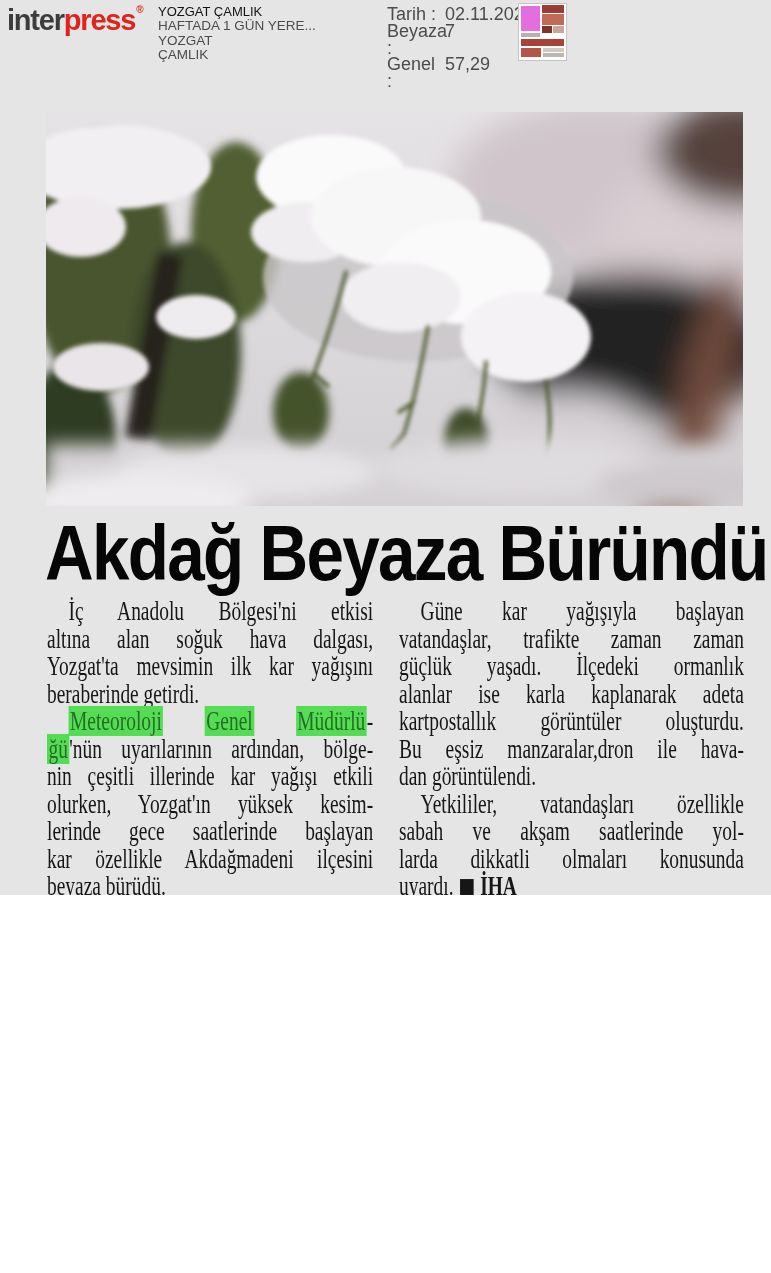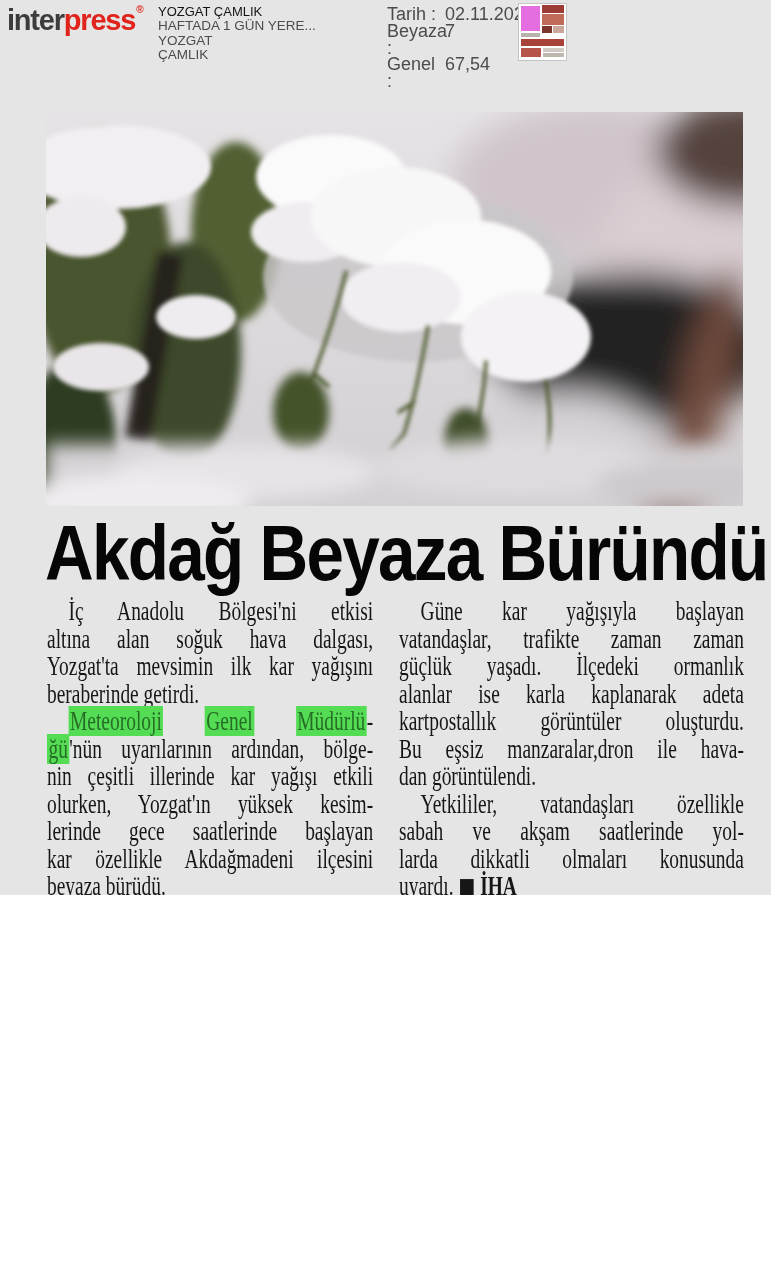--- a/index.html
+++ b/index.html
@@ -61,21 +61,21 @@
     <div class="meta-row">
       <span class="meta-label">Tarih :</span>
       <span class="meta-value">02.11.2025</span>
     </div>
     <div class="meta-row">
       <span class="meta-label">Beyaza :</span>
       <span class="meta-value">7</span>
     </div>
     <div class="meta-row">
       <span class="meta-label">Genel :</span>
-      <span class="meta-value">67,54</span>
+      <span class="meta-value">57,29</span>
     </div>
   </div>
 
   <div class="thumb">
     <svg viewBox="0 0 49 58">
       <rect x="0.5" y="0.5" width="48" height="57" fill="#ffffff" stroke="#c4c4c4"></rect>
       <rect x="3" y="3" width="19" height="25" fill="#e46de0"></rect>
       <rect x="24" y="2" width="22" height="8" fill="#9c3c34"></rect>
       <rect x="24" y="11" width="22" height="11" fill="#c06a58"></rect>
       <rect x="24" y="23" width="10" height="7" fill="#7e352c"></rect>

